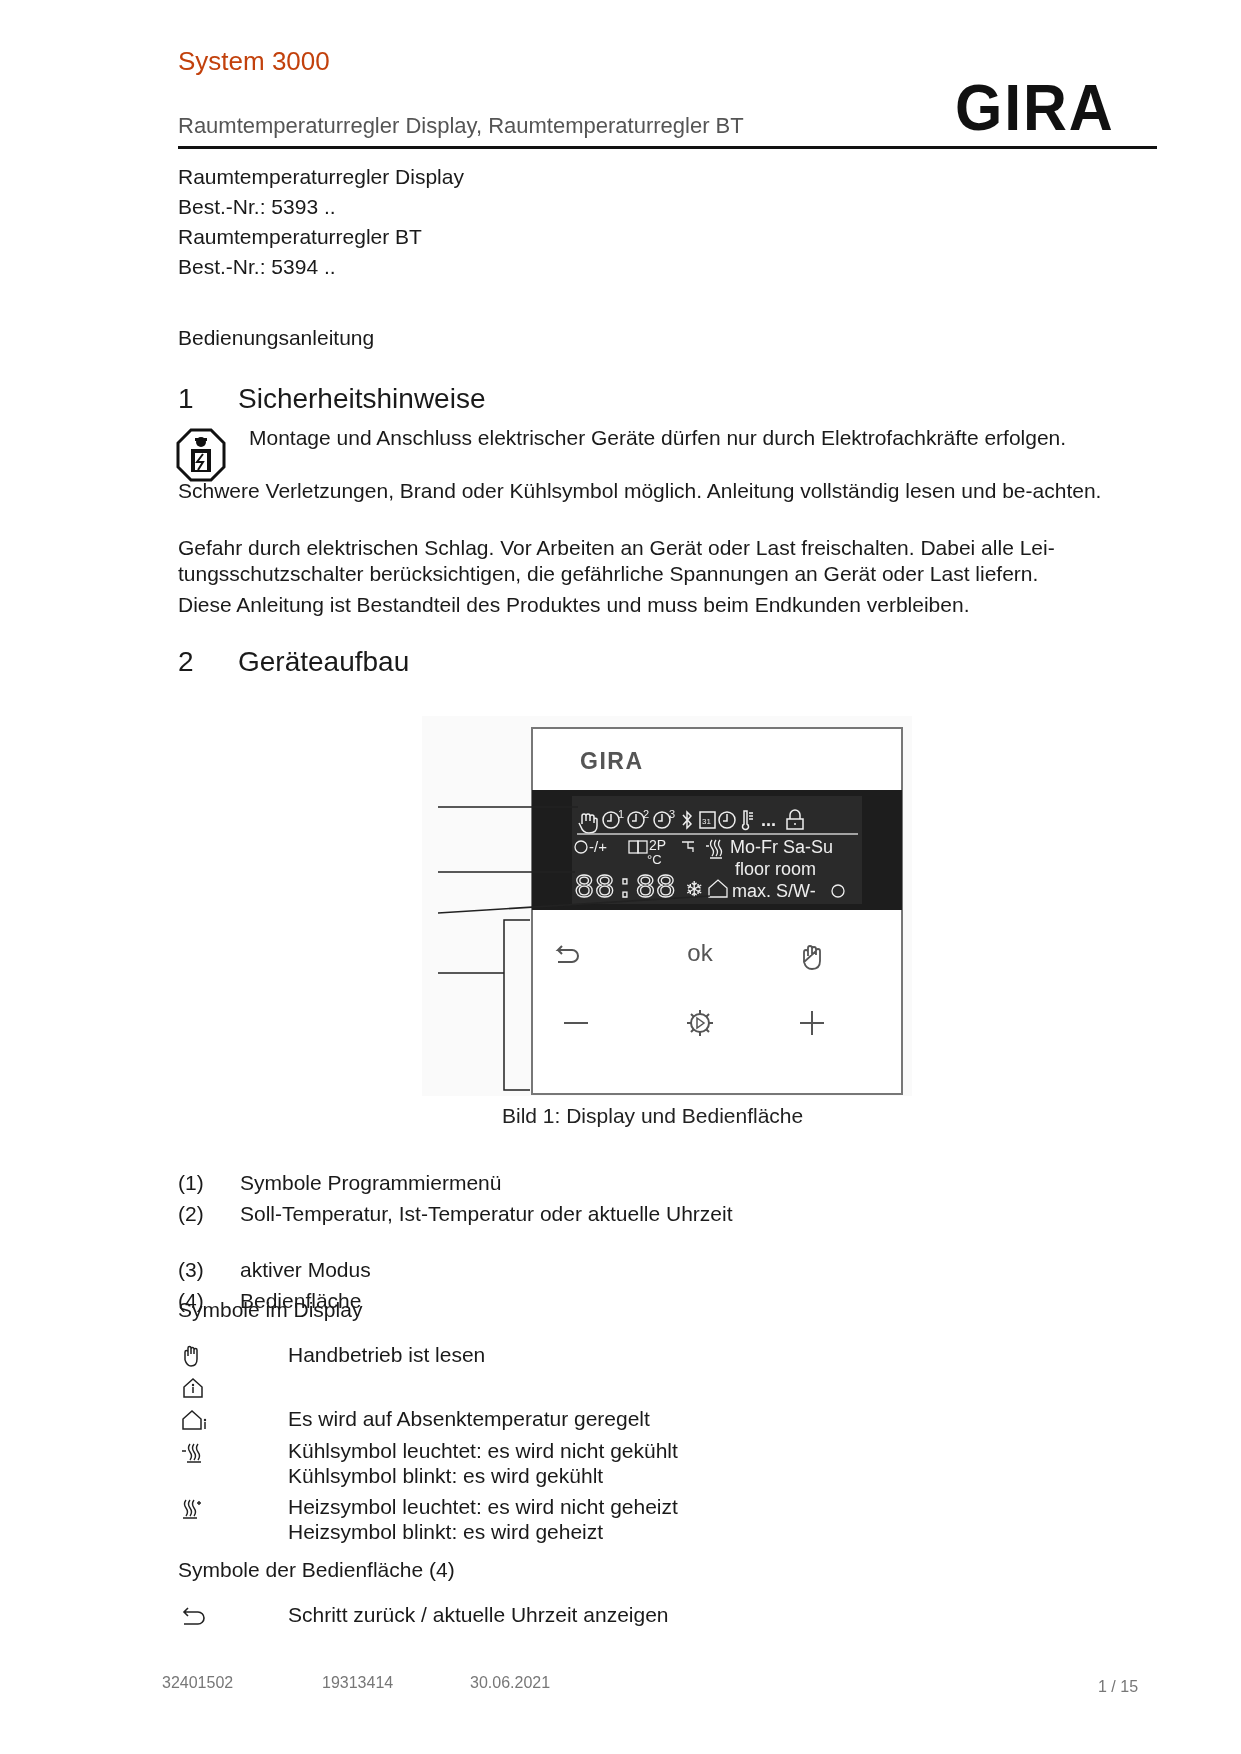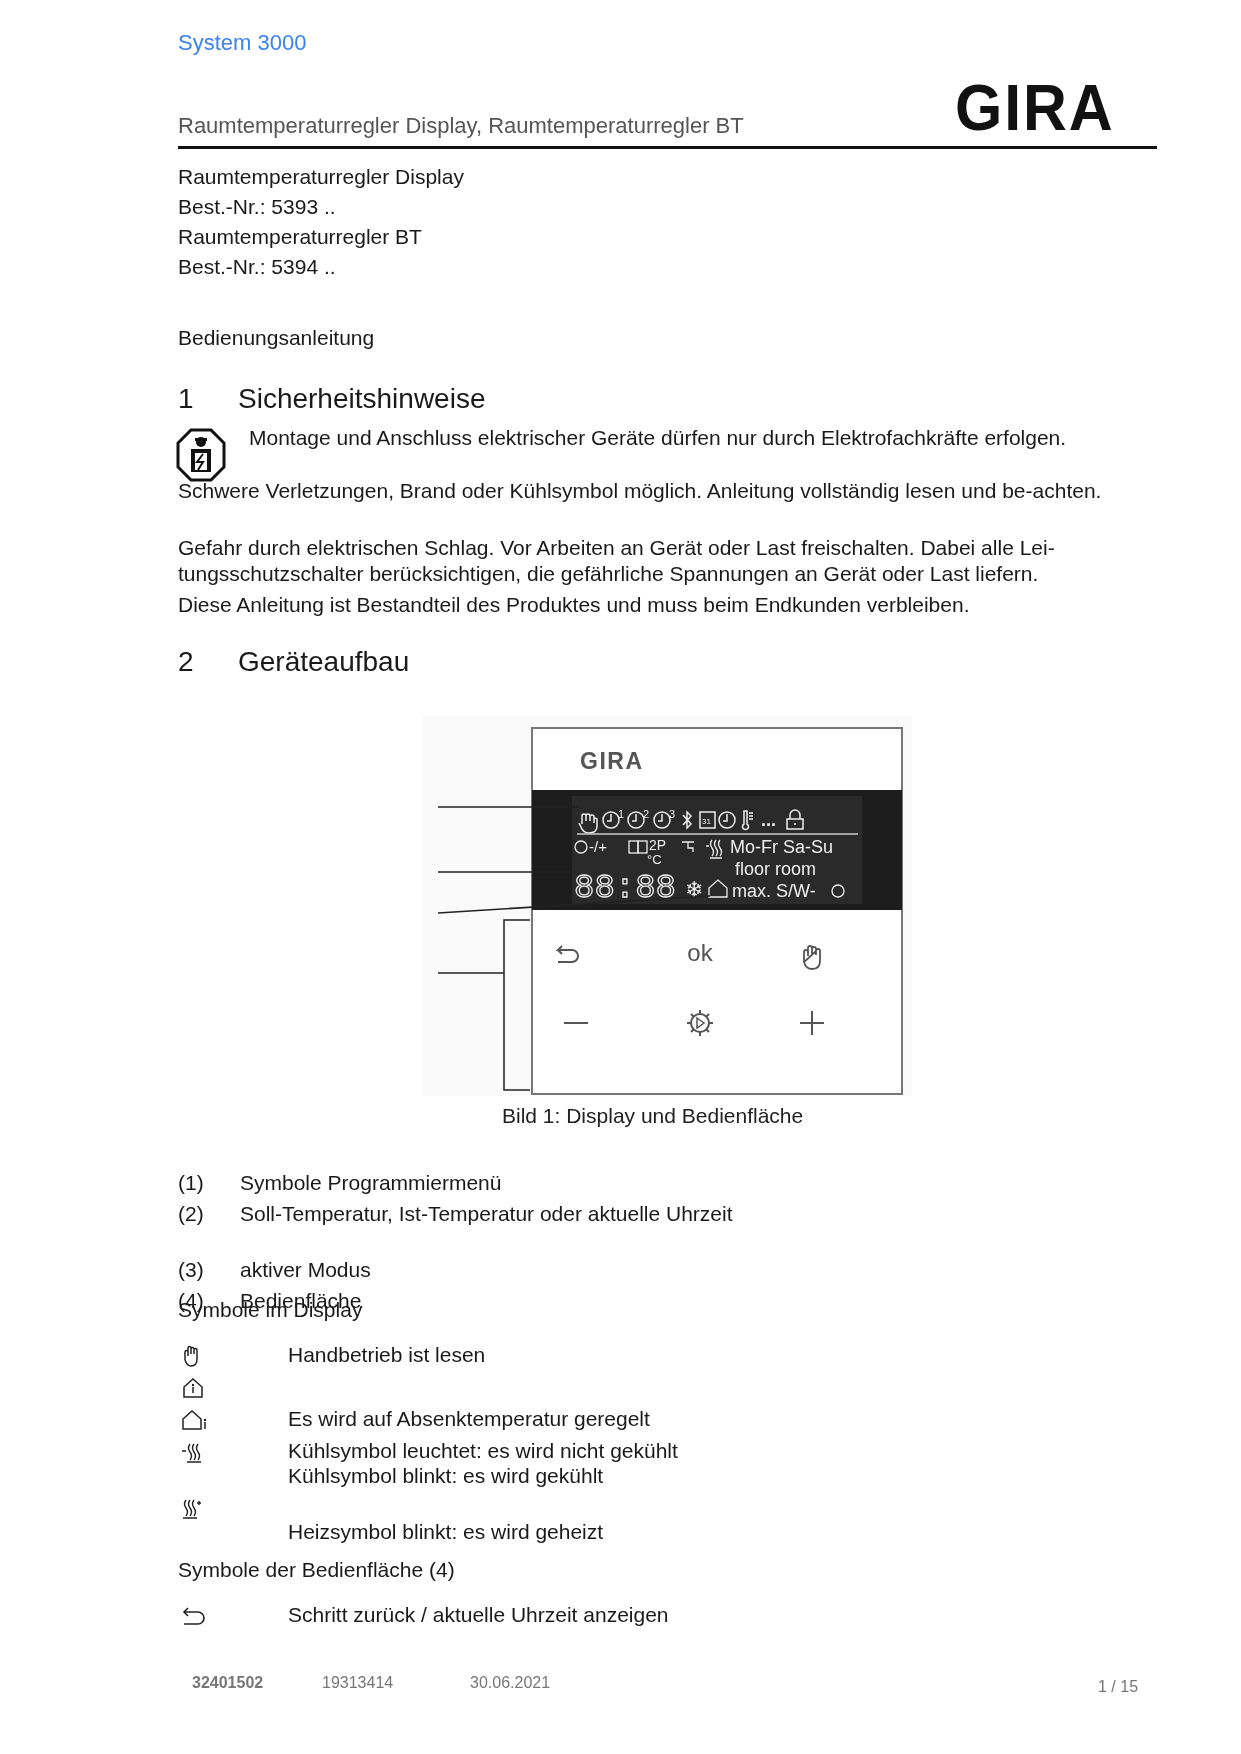--- a/index.html
+++ b/index.html
@@ -1,19 +1,19 @@
 <!DOCTYPE html>
 <html><head>
 <meta charset="utf-8">
 <style>
   html, body { margin:0; padding:0; background:#ffffff; }
   body { width:1241px; height:1754px; position:relative; overflow:hidden;
          font-family:"Liberation Sans", sans-serif; color:#1a1a1a; }
   .abs { position:absolute; }
-  .hdr-system { left:178px; top:30px; font-size:22px; color:#3b82f6; }
+  .hdr-system { left:178px; top:46px; font-size:26px; color:#c2410c; }
   .hdr-sub { left:178px; top:113px; font-size:22px; color:#555; }
   .hdr-logo { left:955px; top:76px; font-size:64px; font-weight:bold; letter-spacing:2px; color:#111;
               font-family:"Liberation Sans", sans-serif; transform:scaleX(0.95); transform-origin:left top; line-height:1; }
   .hdr-rule { left:178px; top:146px; width:979px; height:3px; background:#111; }
   .prod { left:178px; font-size:21px; line-height:30px; }
   .h-lead { left:178px; top:326px; font-size:21px; }
   .sec { left:178px; font-size:28px; }
   .sec .num { display:inline-block; width:60px; }
   .warn-icon { left:176px; top:428px; width:50px; height:54px; }
   .warn-text { left:249px; top:426px; font-size:21px; }
@@ -180,29 +180,29 @@
       </svg>
   </span>
   <span class="t"><span>Kühlsymbol leuchtet: es wird nicht gekühlt</span><br><span>Kühlsymbol blinkt: es wird gekühlt</span></span>
 </div>
 <div class="abs sym-row" style="top:1494px; width:700px; height:52px;">
   <span class="ic">
     <svg width="30" height="24" viewBox="0 0 30 24">
         <path d="M6,4 q-3,4 0,8 q3,4 0,8 M10,4 q-3,4 0,8 q3,4 0,8 M14,4 q-3,4 0,8 q3,4 0,8 M17,7 h4 M19,5 v4 M3,22 h14" fill="none" stroke="#222" stroke-width="1.4"></path>
       </svg>
   </span>
-  <span class="t"><br><span>Heizsymbol blinkt: es wird geheizt</span></span>
+  <span class="t"><span>Heizsymbol leuchtet: es wird nicht geheizt</span><br><span>Heizsymbol blinkt: es wird geheizt</span></span>
 </div>
 
 <div class="abs subh" style="top:1558px;">Symbole der Bedienfläche (4)</div>
 <div class="abs sym-row" style="top:1602px; width:700px; height:26px;">
   <span class="ic">
     <svg width="30" height="24" viewBox="0 0 30 24">
         <path d="M8,4 l-4,4 l4,4 M4,8 h14 a6,6 0 0 1 0,12 h-14" fill="none" stroke="#222" stroke-width="1.6"></path>
       </svg>
   </span>
   <span class="t">Schritt zurück / aktuelle Uhrzeit anzeigen</span>
 </div>
 
-<div class="abs footer" style="left:192px;font-weight:bold;">32401502</div>
+<div class="abs footer" style="left:162px;">32401502</div>
 <div class="abs footer" style="left:322px;">19313414</div>
 <div class="abs footer" style="left:470px;">30.06.2021</div>
 <div class="abs footer" style="left:1098px; top:1678px;">1 / 15</div>
 
 </body></html>

